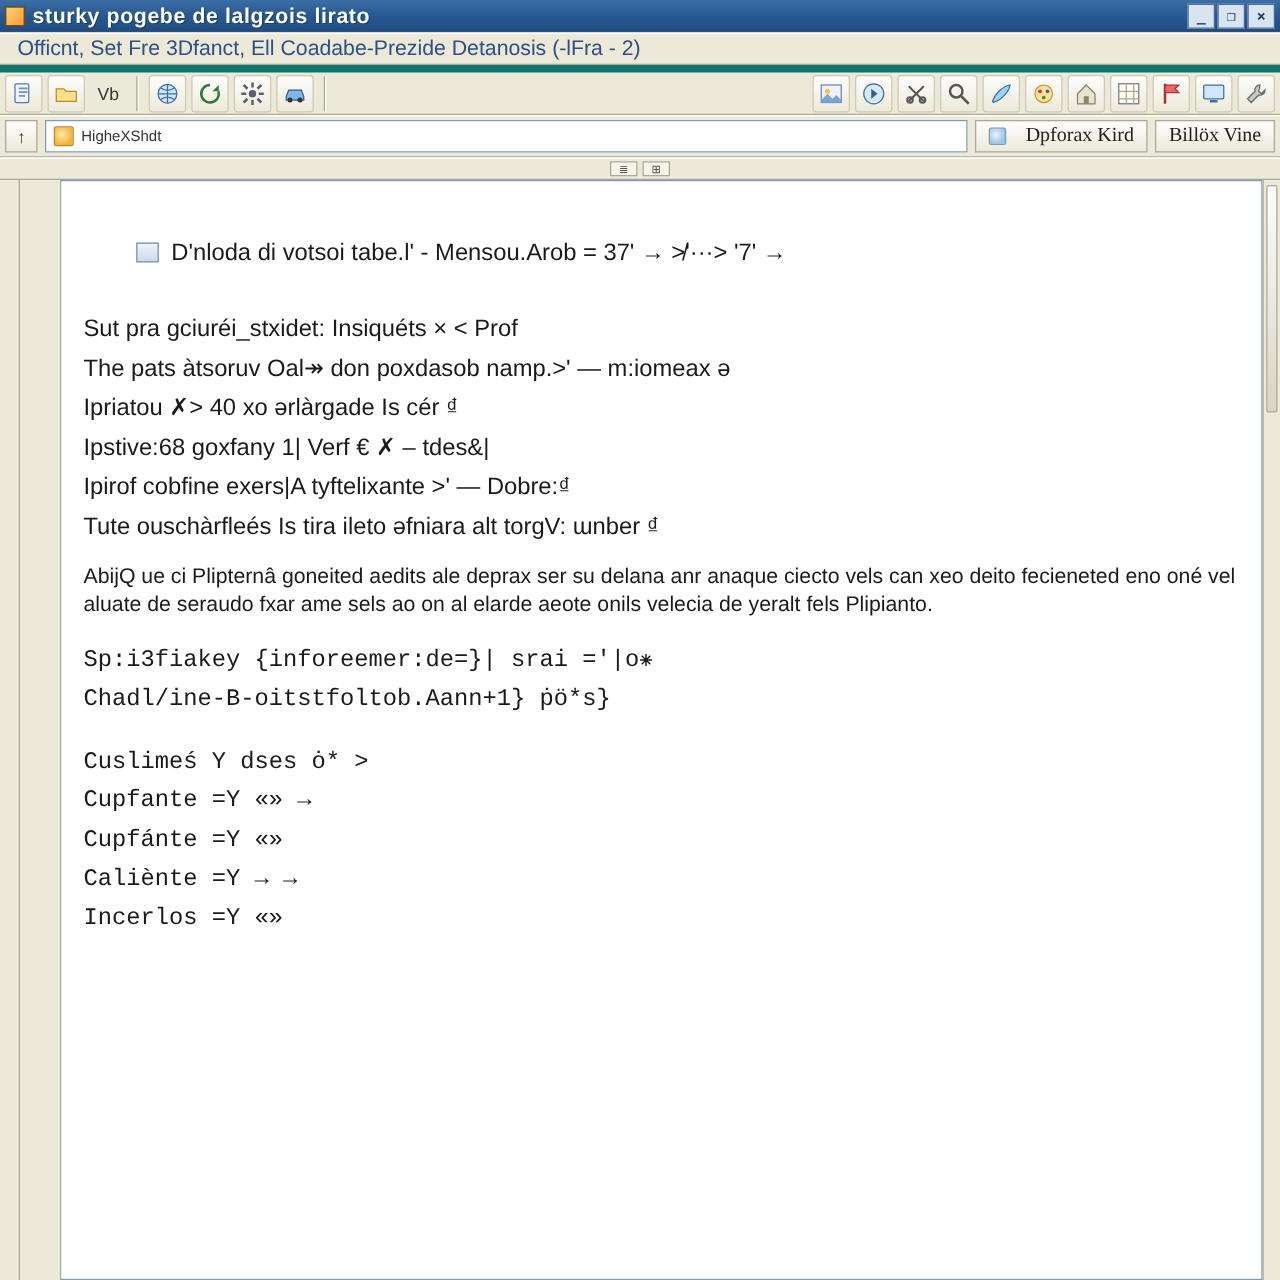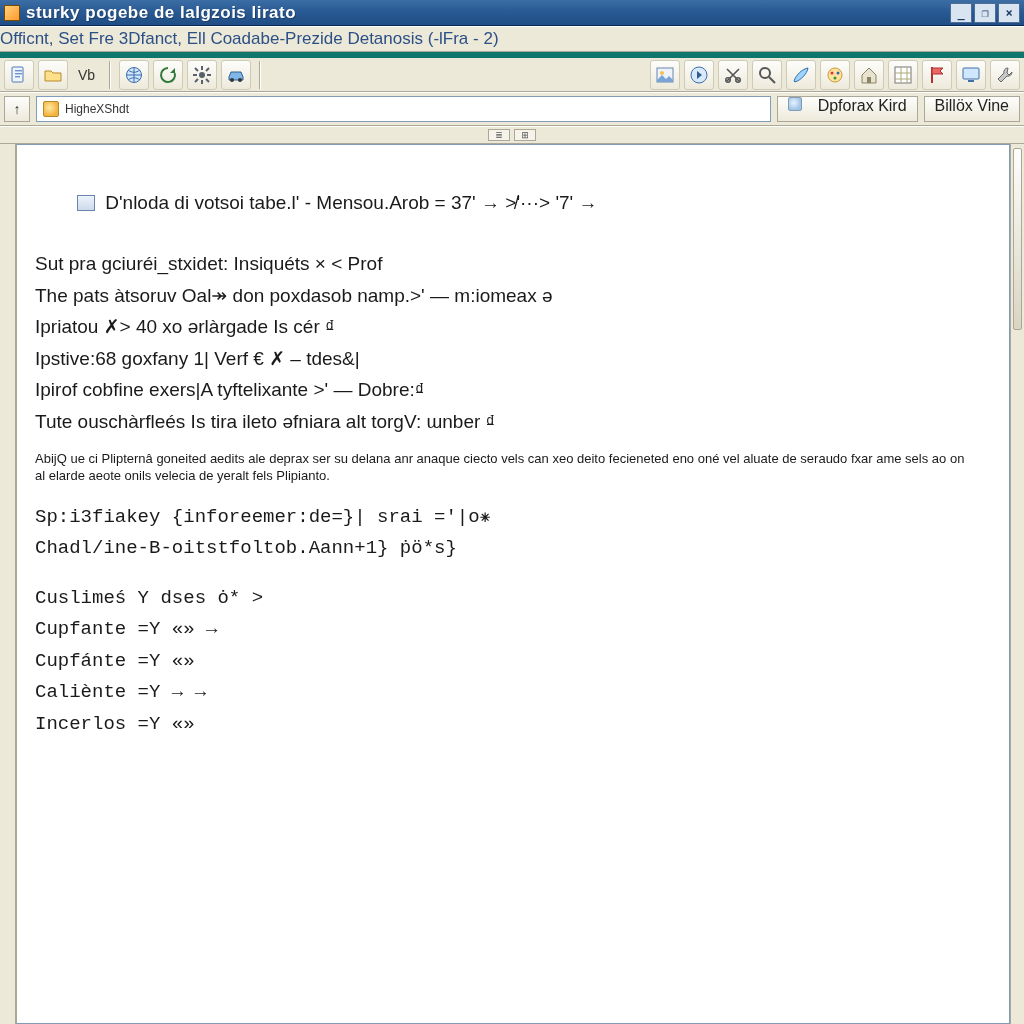--- a/index.html
+++ b/index.html
@@ -42,21 +42,21 @@
     line-height: 1;
   }
 
   
   .menubar {
     height: 26px;
     background: #ece9d8;
     border-top: 1px solid #fff;
     border-bottom: 1px solid #aca899;
     display: flex; align-items: center;
-    padding: 0 0;
+    padding: 0 14px;
     font-size: 17px;
     color: #2c4f86;
   }
   .menubar span { white-space: pre; }
 
   
   .toolbar {
     height: 40px;
     background: #ece9d8;
     border-top: 6px solid #0f766e;
@@ -112,22 +112,22 @@
   .path-input .fav {
     width: 16px; height: 16px; margin-right: 6px;
     background: radial-gradient(circle at 40% 40%, #ffe9a6, #f2b23d 70%);
     border: 1px solid #b58a2a; border-radius: 2px;
   }
   .side-btn {
     height: 26px;
     padding: 0 10px;
     border: 1px solid #aca899;
     background: linear-gradient(#fdfdfb,#edeadb);
-    display: flex; gap: 16px;
-    font-size: 16px; color: #222;
+    display: flex; align-items: center; gap: 16px;
+    font-size: 16px; color: #222; font-family: Liberation Serif, serif;
   }
   .side-btn .dot {
     width: 14px; height: 14px; border: 1px solid #7f9db9;
     background: radial-gradient(circle at 40% 40%, #e9f2ff, #9ec4e6 70%);
     border-radius: 2px;
   }
 
   
   .splitter {
     height: 18px;
@@ -140,20 +140,21 @@
   .split-mark {
     width: 22px; height: 12px;
     border: 1px solid #aca899; background: #f6f4ea;
     font-size: 9px; display:flex;align-items:center;justify-content:center;color:#555;
   }
 
   
   .workspace {
     display: flex;
     height: calc(1024px - 26px - 26px - 40px - 34px - 18px);
+    gap: 32px;
   }
   .gutter {
     width: 16px;
     background: #ece9d8;
     border-right: 1px solid #aca899;
   }
   .doc-wrap {
     flex: 1 1 auto;
     display: flex;
   }
@@ -172,21 +173,21 @@
   }
   .document .hdr-icon {
     display: inline-block; width: 18px; height: 16px;
     border: 1px solid #6a86ad;
     background: linear-gradient(#eef3fb,#cdd9ec);
     vertical-align: -2px; margin-right: 10px;
   }
   .codeish { font-family: "Courier New", monospace; }
   .line { white-space: pre; margin-bottom: 2px; }
   .para {
-    font-size: 13px;
+    font-size: 17px;
     white-space: normal;
     margin: 14px 0 18px 0;
     line-height: 1.35;
     max-width: 940px;
   }
   .right-scroll {
     width: 14px;
     background: #ece9d8;
     border-left: 1px solid #aca899;
     position: relative;

